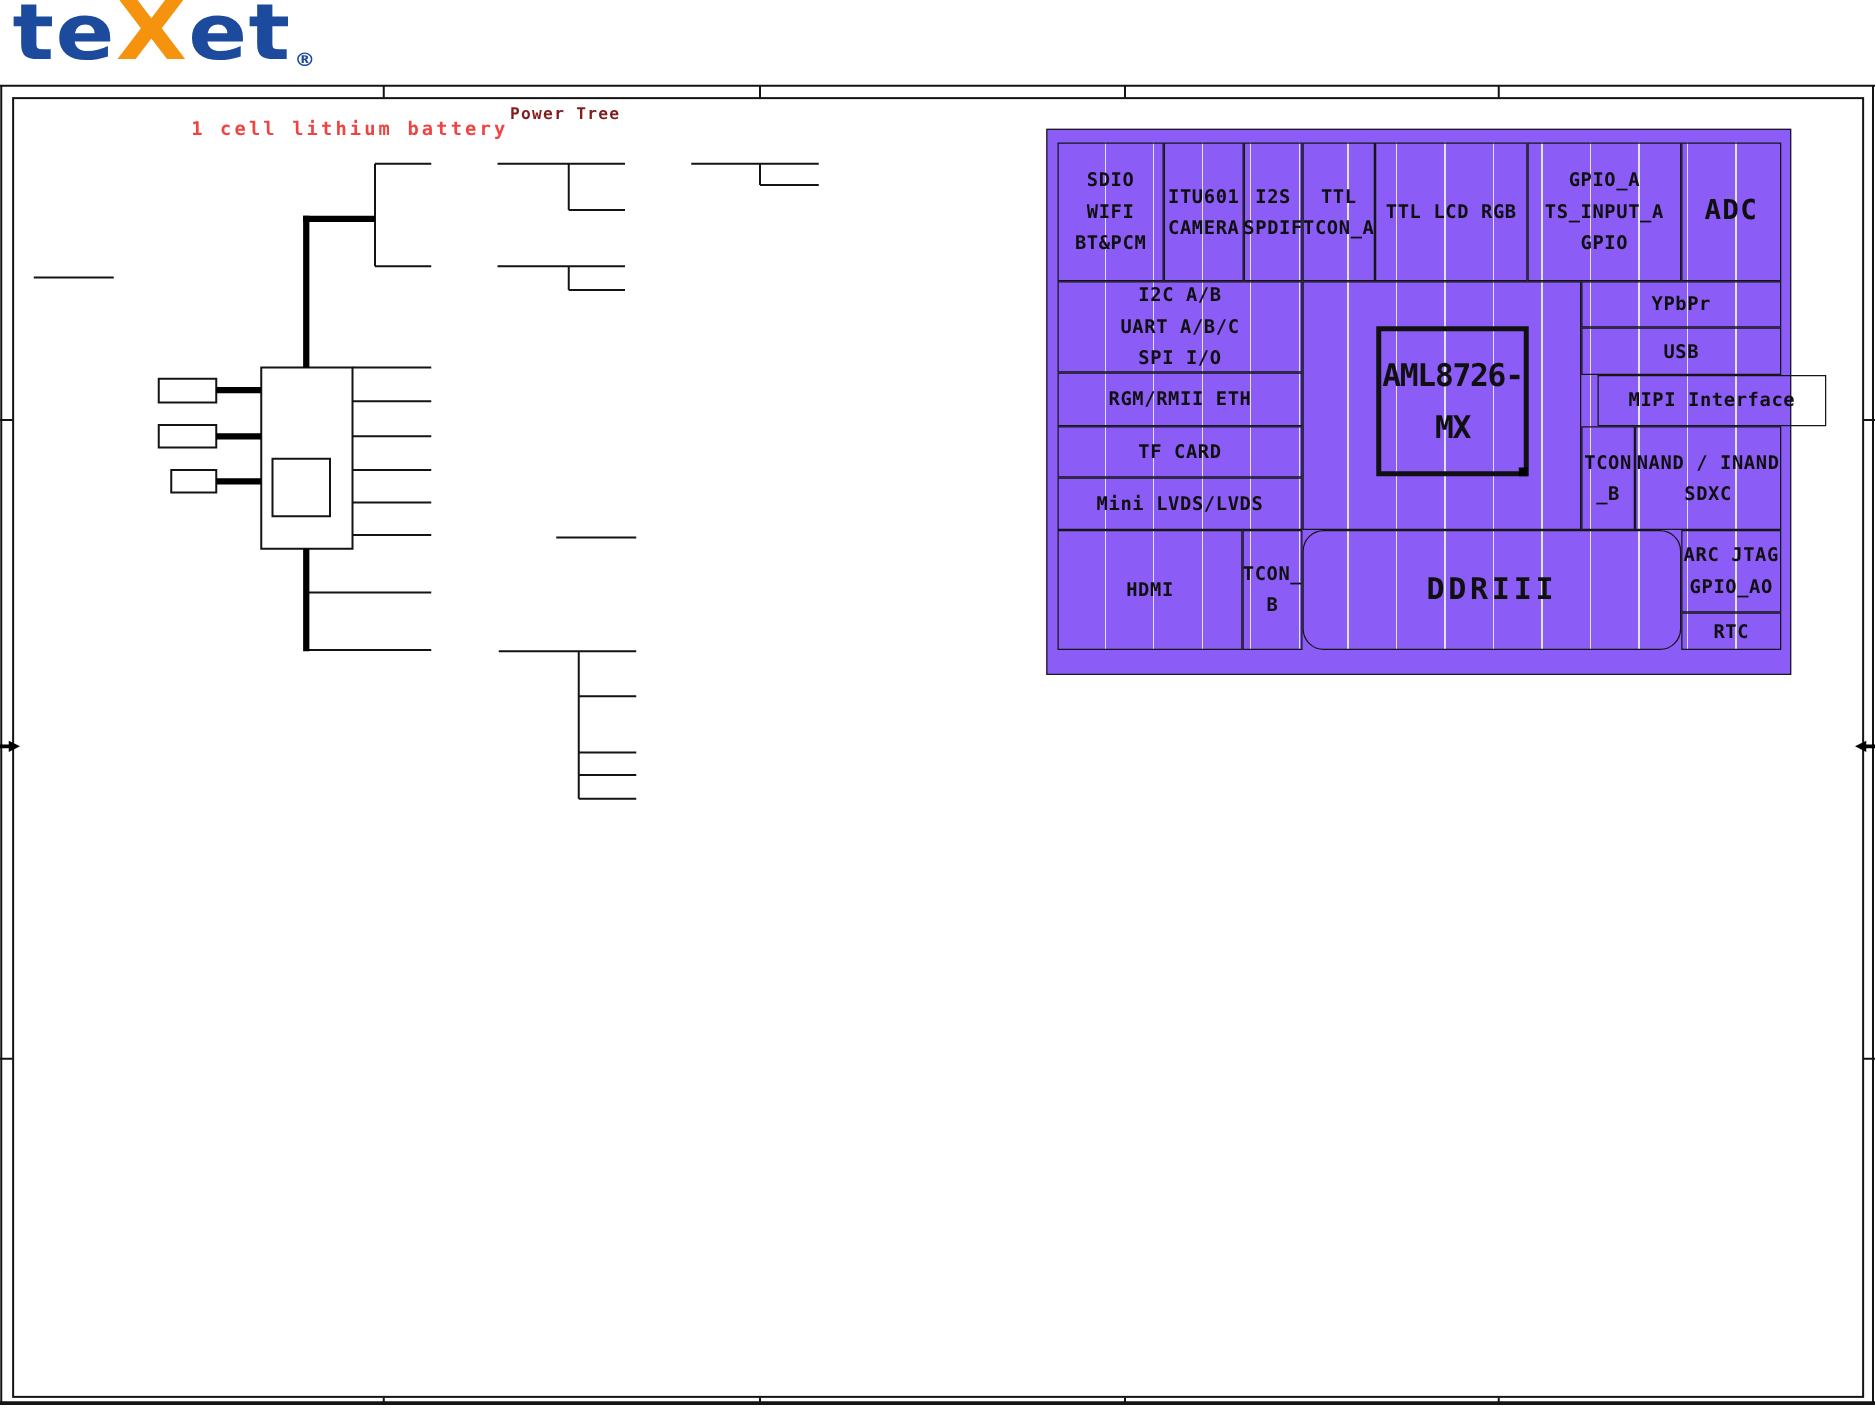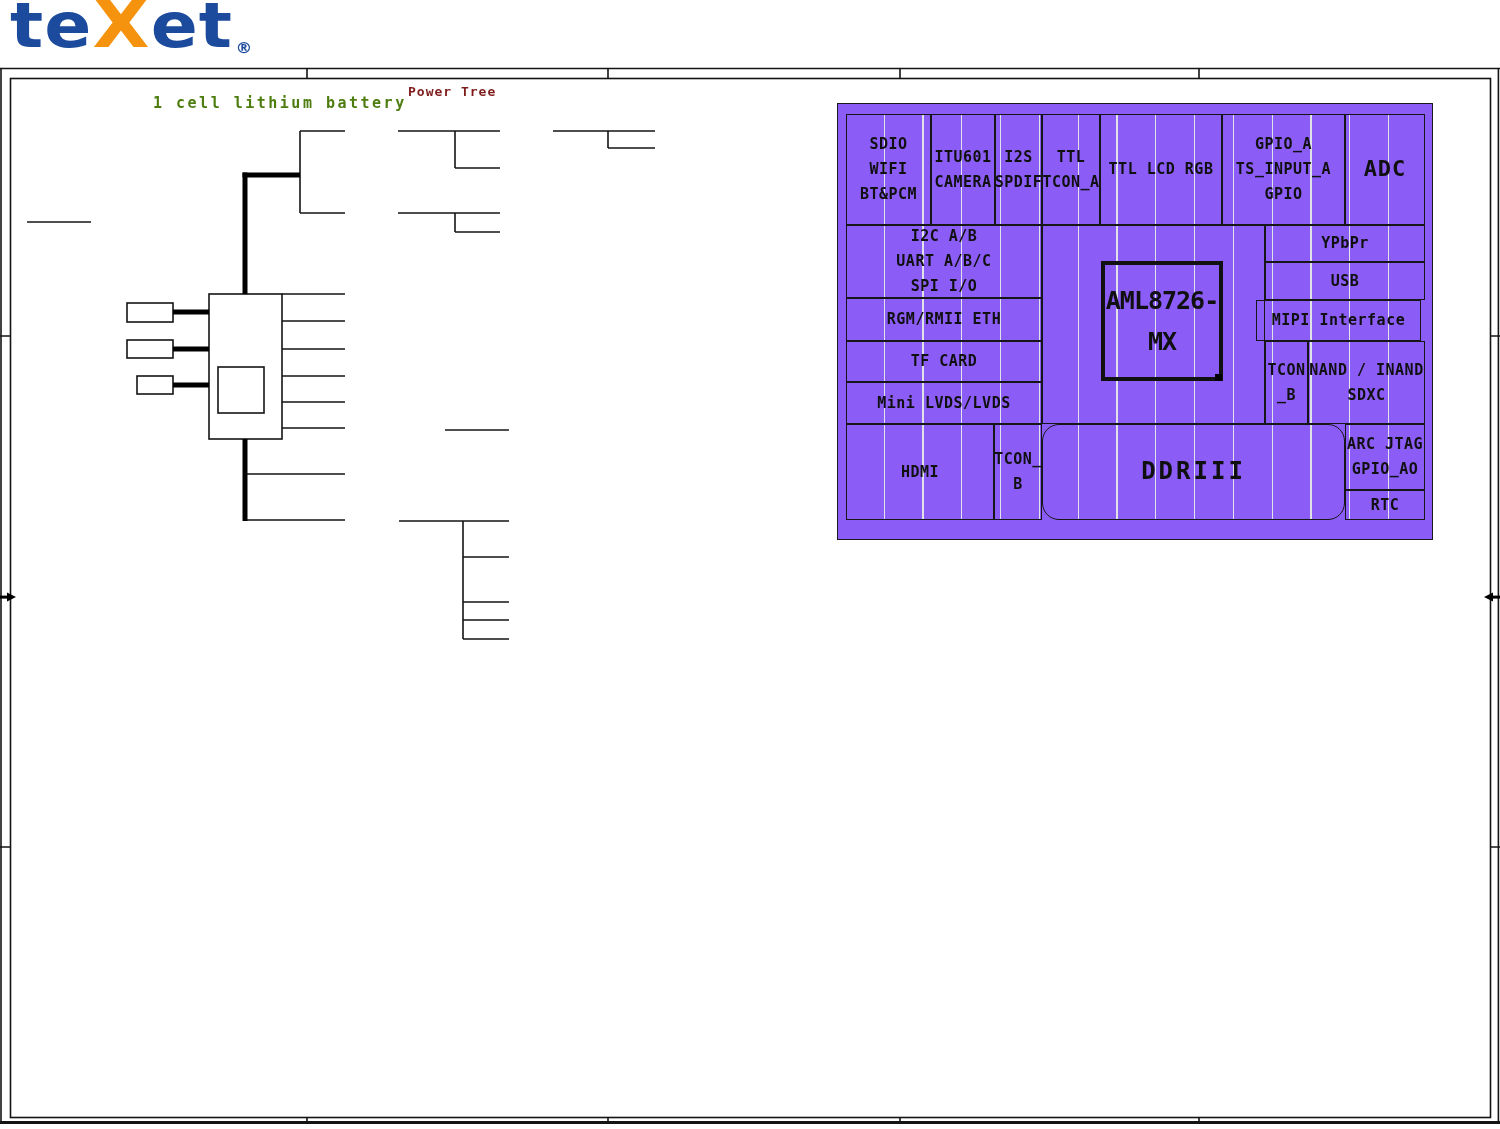--- a/index.html
+++ b/index.html
@@ -10,21 +10,21 @@
   
   .logo{position:absolute;left:10px;top:-14px;height:70px;
         font-family:"DejaVu Sans", sans-serif;font-weight:bold;font-size:62px;
         letter-spacing:1px;transform:scaleX(1.12);transform-origin:left top;white-space:nowrap;}
   .logo .blue{color:#1c4a9d;}
   .logo .orange{color:#f6930e;font-size:66px;}
   .logo .reg{color:#1c4a9d;font-size:15px;font-weight:bold;vertical-align:baseline;position:relative;top:6px;left:2px;}
 
   
   .battery-label{position:absolute;left:153px;top:94px;font-size:15px;font-weight:bold;
-                 letter-spacing:2.5px;color:#4d7c0f;}
+                 letter-spacing:2.5px;color:#ef4444;}
   .power-tree-title{position:absolute;left:408px;top:84px;font-size:13px;font-weight:bold;
                     letter-spacing:1px;color:#7f1d1d;}
 
   
   .bd-frame{position:absolute;left:837px;top:103px;width:596px;height:437px;
             border:1.6px solid #1a1a1a;box-sizing:border-box;background:#8b5cf6;}
   .bd-table{position:absolute;left:8px;top:10px;width:579px;height:406px;
             background:repeating-linear-gradient(to right, transparent 0px, transparent 37.6px, #dfe3e8 37.6px, #dfe3e8 38.8px);}
   .cell{position:absolute;border:1.6px solid #161616;box-sizing:border-box;
         display:flex;align-items:center;justify-content:center;text-align:center;
@@ -42,21 +42,21 @@
   .c-tf     {left:0px;   top:227px; width:196px; height:41px;}
   .c-lvds   {left:0px;   top:268px; width:196px; height:42px;}
   .c-center {left:196px; top:111px; width:223px; height:199px;}
   .chip     {position:absolute;left:58px;top:35px;width:122px;height:120px;
              border:4px solid #111;box-sizing:border-box;display:flex;align-items:center;
              justify-content:center;font-size:25px;font-weight:bold;color:#101010;
              background:transparent;letter-spacing:-1px;}
   .chip-dot {position:absolute;right:-5px;bottom:-5px;width:7px;height:7px;background:#000;}
   .c-ypbpr  {left:419px; top:111px; width:160px; height:37px;}
   .c-usb    {left:419px; top:148px; width:160px; height:38px;}
-  .c-mipi   {left:410px; top:186px; width:165px; height:41px;}
+  .c-mipi   {left:432px; top:186px; width:183px; height:41px;}
   .c-tconbr {left:419px; top:227px; width:43px;  height:83px;}
   .c-nand   {left:462px; top:227px; width:117px; height:83px;}
   .c-hdmi   {left:0px;   top:310px; width:148px; height:96px;}
   .c-tconbb {left:148px; top:310px; width:48px;  height:96px;}
   .c-ddr    {left:196px; top:310px; width:303px; height:96px;font-size:24px;letter-spacing:3px;border-radius:17px;}
   .c-arc    {left:499px; top:310px; width:80px;  height:66px;}
   .c-rtc    {left:499px; top:376px; width:80px;  height:30px;}
 </style>
 </head>
 <body>

